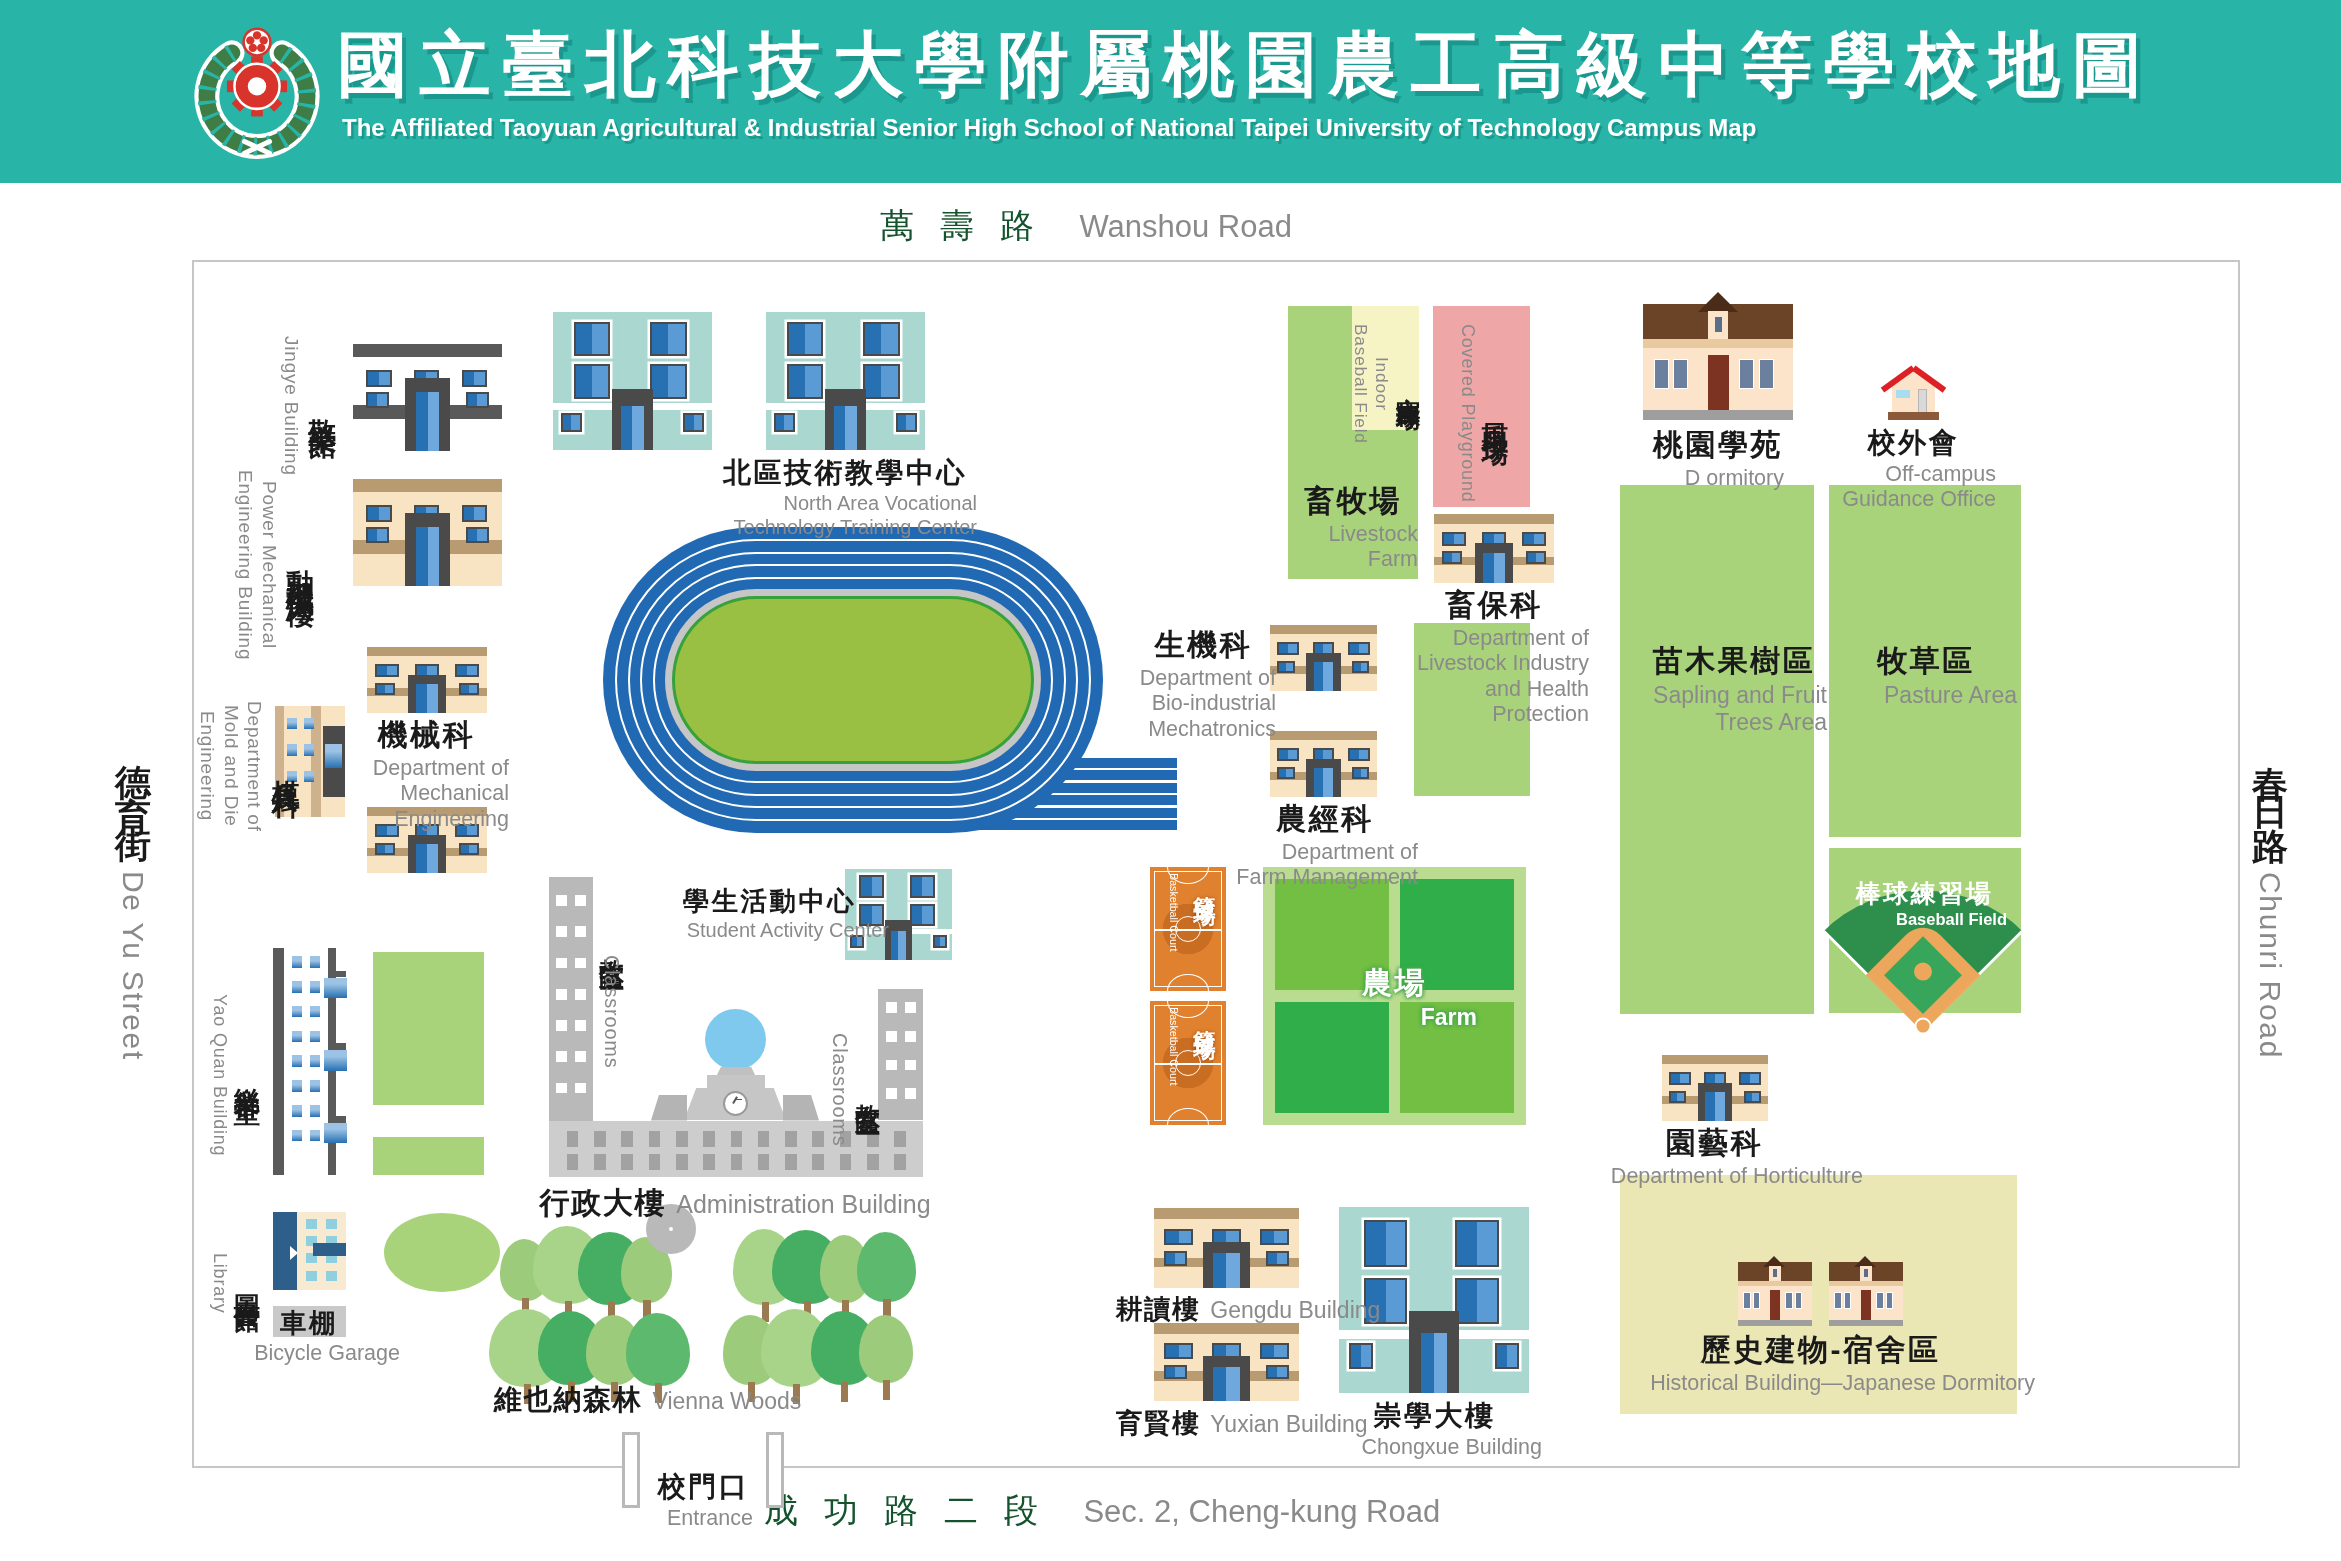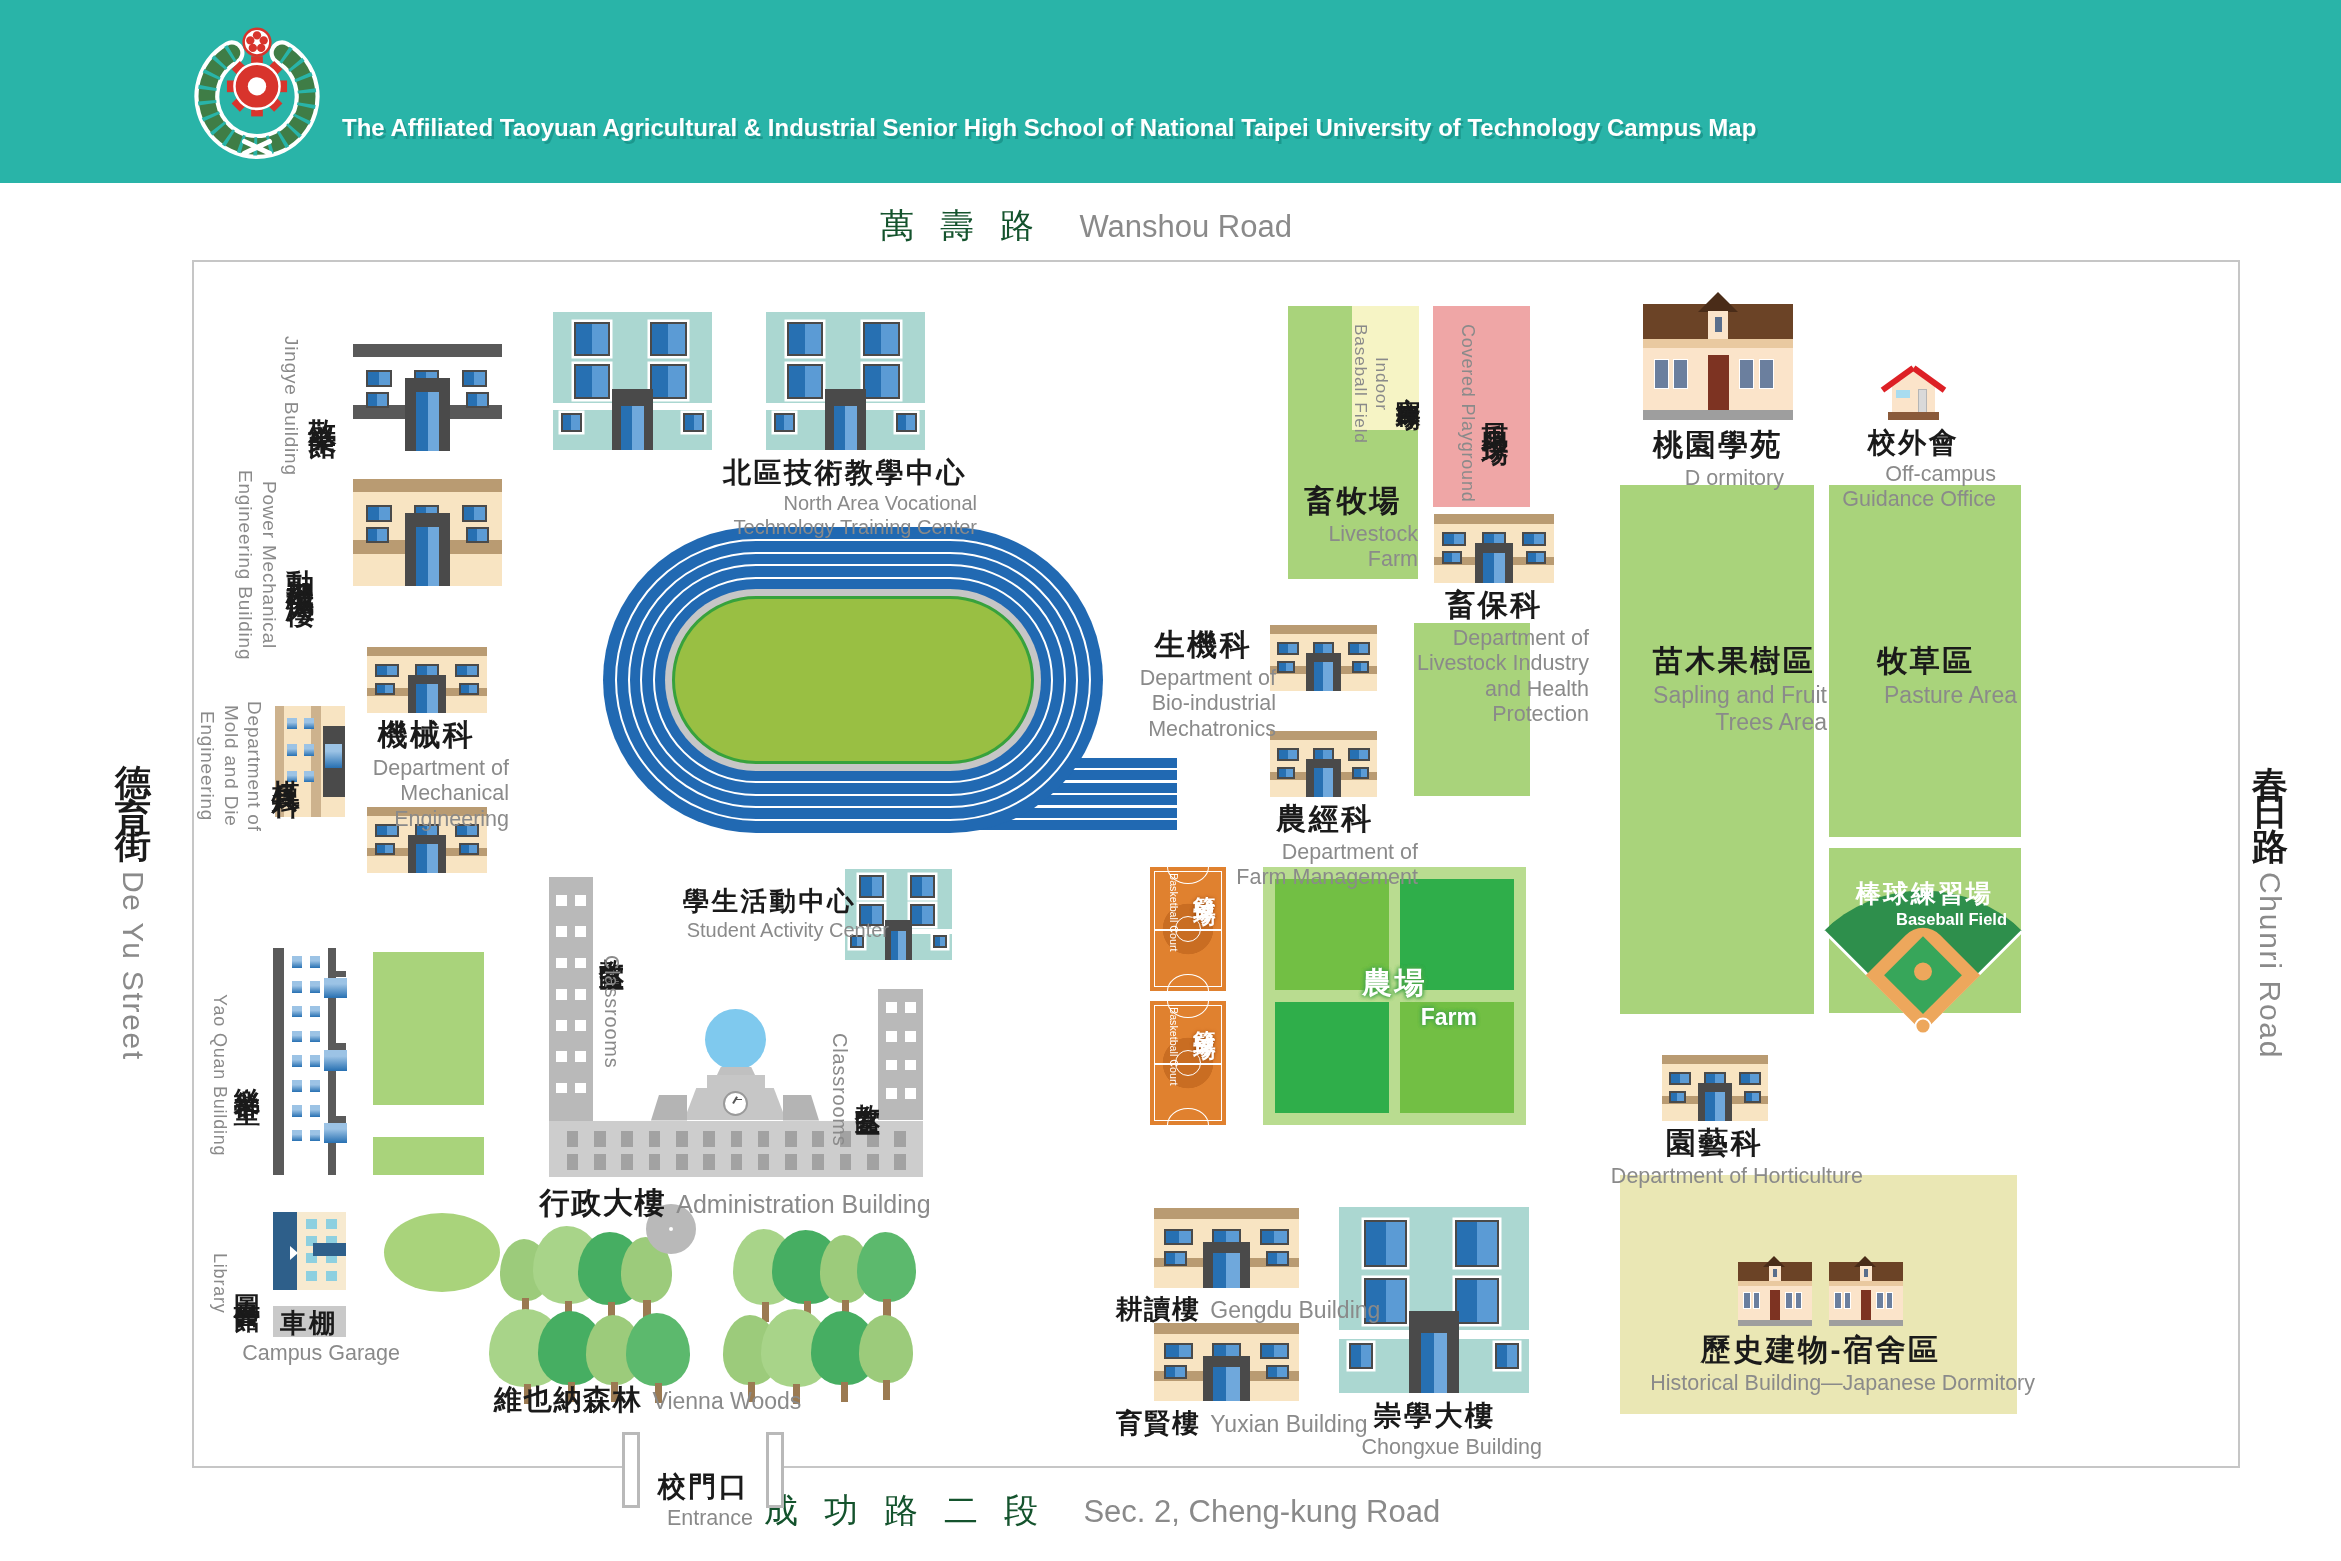--- a/index.html
+++ b/index.html
@@ -197,20 +197,21 @@
       <circle cx="85" cy="27" r="16" fill="#ffffff" stroke="#d8342c" stroke-width="3"></circle>
       <g fill="#d8342c">
         <circle cx="85" cy="19" r="5"></circle>
           <circle cx="93" cy="25" r="5"></circle>
           <circle cx="90" cy="34" r="5"></circle>
         <circle cx="80" cy="34" r="5"></circle>
           <circle cx="77" cy="25" r="5"></circle>
       </g>
       <path d="M70,146 L100,160 M100,146 L70,160" stroke="#ffffff" stroke-width="6" stroke-linecap="round"></path>
     </svg>
+    <div class="tzh">國立臺北科技大學附屬桃園農工高級中等學校地圖</div>
     <div class="ten">The Affiliated Taoyuan Agricultural &amp; Industrial Senior High School of National Taipei University of Technology Campus Map</div>
   </div>
 
   <div class="road-h" style="left:830px;top:203px;width:512px">
     <span class="rzh">萬 壽 路</span>
     <span class="ren">Wanshou Road</span>
   </div>
   <div class="road-h" style="left:846px;top:1488px;width:512px">
     <span class="rzh">成 功 路 二 段</span>
     <span class="ren">Sec. 2, Cheng-kung Road</span>
@@ -737,21 +738,21 @@
   <div class="vlbl" style="left:208px;top:984px;height:182px">
     <span class="zh" style="font-size:26.4px">樂群堂</span>
     <span class="en" style="font-size:18px">Yao Quan Building</span>
   </div>
   <div class="vlbl" style="left:208px;top:1219px;height:128px">
     <span class="zh" style="font-size:26.4px">圖書館</span>
     <span class="en" style="font-size:18px">Library</span>
   </div>
   <div class="lbl" style="left:218px;top:1306px;width:182px">
     <span class="zh" style="font-size:26.4px">車棚</span>
-    <span class="en">Campus Garage</span>
+    <span class="en">Bicycle Garage</span>
   </div>
   <div class="row" style="left:494px;top:1381px">
     <span class="zh">維也納森林</span>
     <span class="en">Vienna Woods</span>
   </div>
   <div class="row" style="left:1116px;top:1292px">
     <span class="zh" style="font-size:26.4px">耕讀樓</span>
     <span class="en">Gengdu Building</span>
   </div>
   <div class="row" style="left:1116px;top:1406px">

